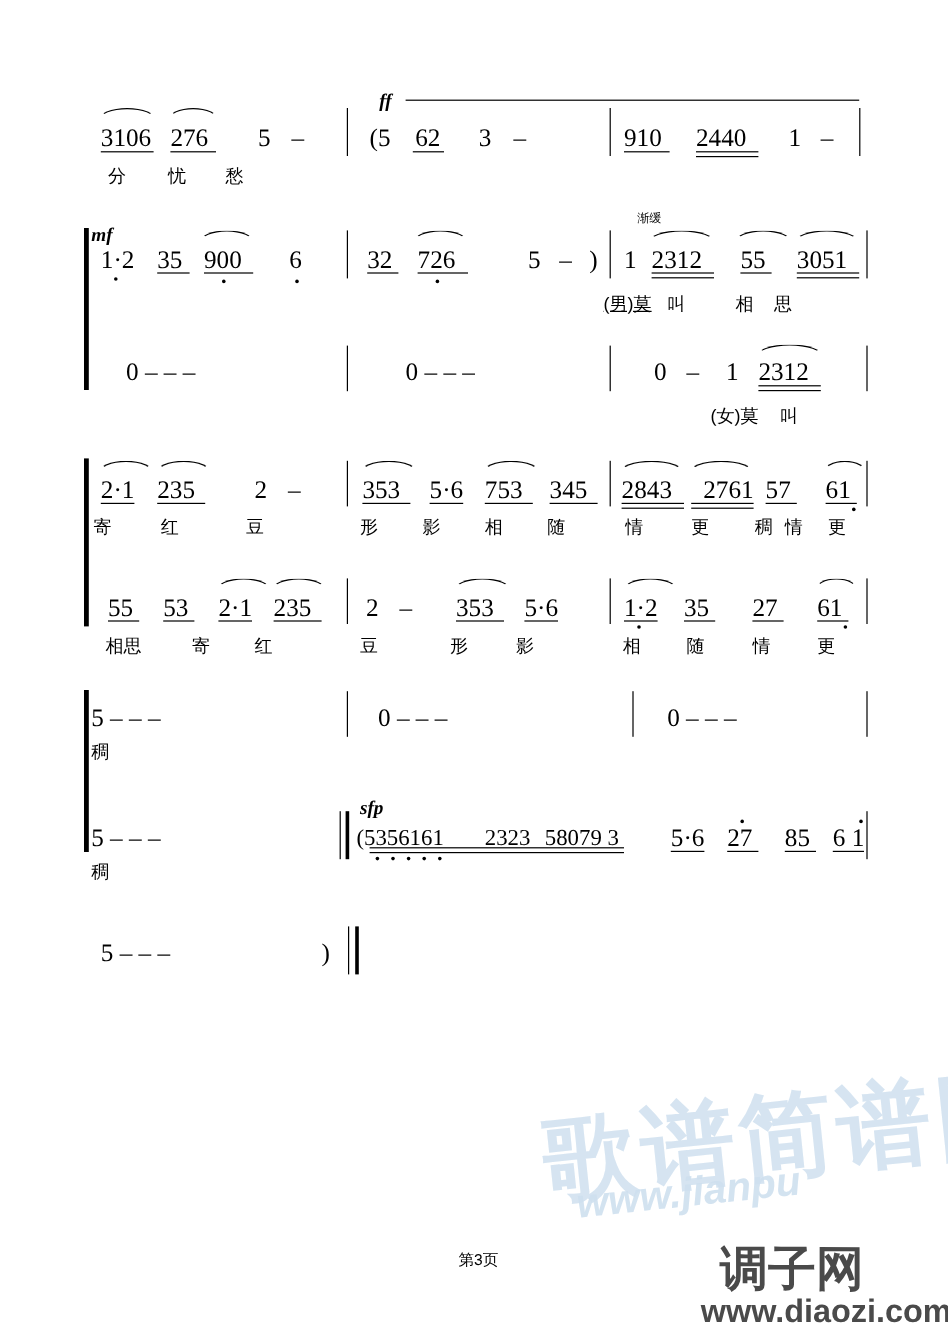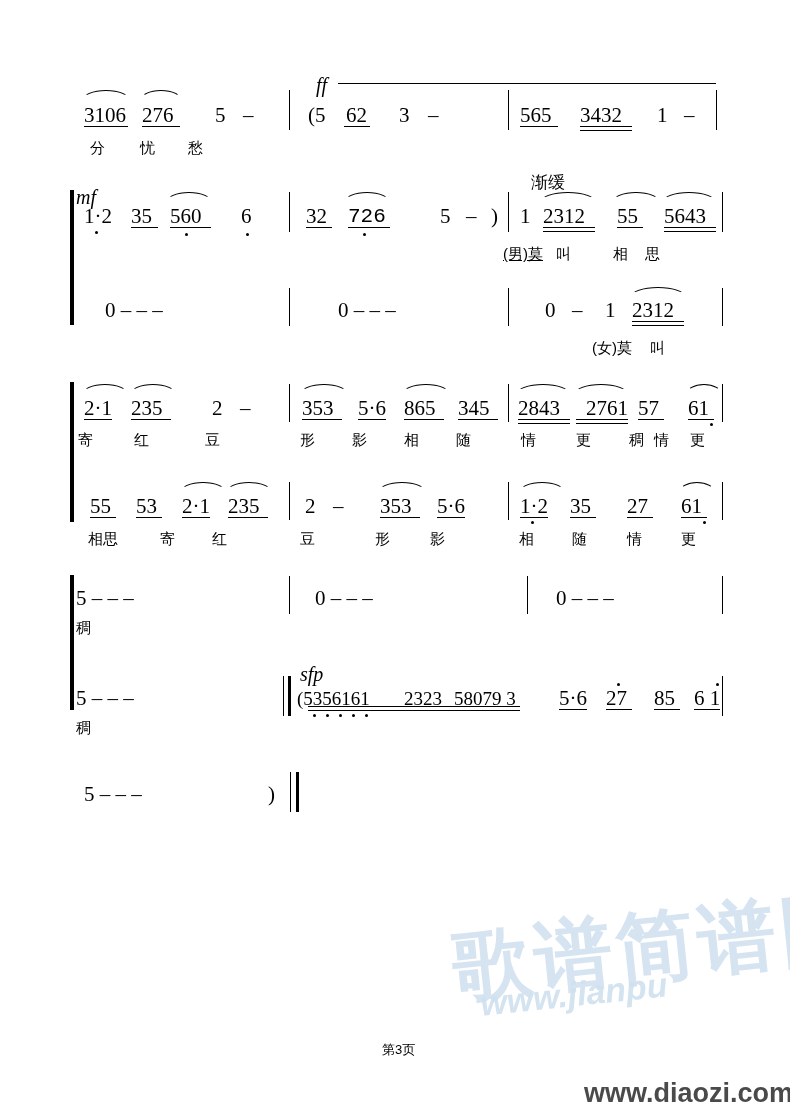--- a/index.html
+++ b/index.html
@@ -42,30 +42,30 @@
     font-family: "Liberation Sans", sans-serif;
     font-size: 15px;
     line-height: 15px;
     white-space: nowrap;
   }
 
   .dyn {
     position: absolute;
     font-family: "Liberation Serif", serif;
     font-style: italic;
-    font-weight: normal;
-    font-size: 20px;
+    font-weight: bold;
+    font-size: 16px;
     line-height: 14px;
     white-space: nowrap;
   }
 
   .anno {
     position: absolute;
     font-family: "Liberation Sans", sans-serif;
-    font-size: 17px;
+    font-size: 10px;
     line-height: 11px;
     white-space: nowrap;
   }
 
   
   .bar {
     position: absolute;
     width: 1px;
     background: #000;
   }
@@ -170,22 +170,22 @@
     <div class="note" style="left:84px; top:105px;">3106</div>
     <div class="note" style="left:142px; top:105px;">276</div>
     <div class="note" style="left:215px; top:105px;">5</div>
     <div class="note" style="left:243px; top:105px;">–</div>
 
     <div class="note" style="left:308px; top:105px;">(5</div>
     <div class="note" style="left:346px; top:105px;">62</div>
     <div class="note" style="left:399px; top:105px;">3</div>
     <div class="note" style="left:428px; top:105px;">–</div>
 
-    <div class="note" style="left:520px; top:105px;">565</div>
-    <div class="note" style="left:580px; top:105px;">3432</div>
+    <div class="note" style="left:520px; top:105px;">910</div>
+    <div class="note" style="left:580px; top:105px;">2440</div>
     <div class="note" style="left:657px; top:105px;">1</div>
     <div class="note" style="left:684px; top:105px;">–</div>
 
     <div class="beam" style="left:84px; top:126px; width:44px;"></div>
     <div class="beam" style="left:142px; top:126px; width:38px;"></div>
     <div class="beam" style="left:344px; top:126px; width:26px;"></div>
     <div class="beam" style="left:520px; top:126px; width:38px;"></div>
     <div class="beam" style="left:580px; top:126px; width:52px;"></div>
     <div class="beam" style="left:580px; top:130px; width:52px;"></div>
 
@@ -206,33 +206,33 @@
     <div class="anno" style="left:531px; top:177px;">渐缓</div>
 
     <div class="slur" style="left:166px; top:192px; width:44px;"></div>
     <div class="slur" style="left:344px; top:192px; width:44px;"></div>
     <div class="slur" style="left:540px; top:192px; width:54px;"></div>
     <div class="slur" style="left:612px; top:192px; width:46px;"></div>
     <div class="slur" style="left:662px; top:192px; width:52px;"></div>
 
     <div class="note" style="left:84px; top:206px;">1·2</div>
     <div class="note" style="left:131px; top:206px;">35</div>
-    <div class="note" style="left:170px; top:206px;">560</div>
+    <div class="note" style="left:170px; top:206px;">900</div>
     <div class="note" style="left:241px; top:206px;">6</div>
 
     <div class="note" style="left:306px; top:206px;">32</div>
-    <div class="note" style="left:348px; top:206px;font-family:Liberation Mono, monospace;">726</div>
+    <div class="note" style="left:348px; top:206px;">726</div>
     <div class="note" style="left:440px; top:206px;">5</div>
     <div class="note" style="left:466px; top:206px;">–</div>
     <div class="note" style="left:491px; top:206px;">)</div>
 
     <div class="note" style="left:520px; top:206px;">1</div>
     <div class="note" style="left:543px; top:206px;">2312</div>
     <div class="note" style="left:617px; top:206px;">55</div>
-    <div class="note" style="left:664px; top:206px;">5643</div>
+    <div class="note" style="left:664px; top:206px;">3051</div>
 
     <div class="beam" style="left:131px; top:227px; width:27px;"></div>
     <div class="beam" style="left:170px; top:227px; width:41px;"></div>
     <div class="beam" style="left:306px; top:227px; width:26px;"></div>
     <div class="beam" style="left:348px; top:227px; width:42px;"></div>
     <div class="beam" style="left:543px; top:227px; width:52px;"></div>
     <div class="beam" style="left:543px; top:231px; width:52px;"></div>
     <div class="beam" style="left:617px; top:227px; width:26px;"></div>
     <div class="beam" style="left:664px; top:227px; width:52px;"></div>
     <div class="beam" style="left:664px; top:231px; width:52px;"></div>
@@ -284,21 +284,21 @@
     <div class="slur" style="left:574px; top:384px; width:52px;"></div>
     <div class="slur" style="left:686px; top:384px; width:34px;"></div>
 
     <div class="note" style="left:84px; top:398px;">2·1</div>
     <div class="note" style="left:131px; top:398px;">235</div>
     <div class="note" style="left:212px; top:398px;">2</div>
     <div class="note" style="left:240px; top:398px;">–</div>
 
     <div class="note" style="left:302px; top:398px;">353</div>
     <div class="note" style="left:358px; top:398px;">5·6</div>
-    <div class="note" style="left:404px; top:398px;">865</div>
+    <div class="note" style="left:404px; top:398px;">753</div>
     <div class="note" style="left:458px; top:398px;">345</div>
 
     <div class="note" style="left:518px; top:398px;">2843</div>
     <div class="note" style="left:568px; top:398px;margin-left:18px;">2761</div>
     <div class="note" style="left:638px; top:398px;">57</div>
     <div class="note" style="left:688px; top:398px;">61</div>
 
     <div class="beam" style="left:84px; top:419px; width:28px;"></div>
     <div class="beam" style="left:131px; top:419px; width:40px;"></div>
     <div class="beam" style="left:302px; top:419px; width:40px;"></div>
@@ -439,17 +439,18 @@
 
   <div class="sys">
     <div class="note" style="left:84px; top:784px;">5 – – –</div>
     <div class="note" style="left:268px; top:784px;">)</div>
     <div class="bar" style="left:290px; top:772px; height:40px;"></div>
     <div class="bar thick" style="left:296px; top:772px; height:40px;"></div>
   </div>
 
   <div class="wm-big" style="left:452px; top:895px;">歌谱简谱网</div>
   <div class="wm-url" style="left:480px; top:975px;">www.jianpu</div>
+  <div class="wm-brand" style="left:600px; top:1030px;">调子网</div>
   <div class="wm-brand-url" style="left:584px; top:1078px;">www.diaozi.com</div>
 
   <div class="pageno" style="left:382px; top:1041px;">第3页</div>
 
 </div>
 
 </body></html>

